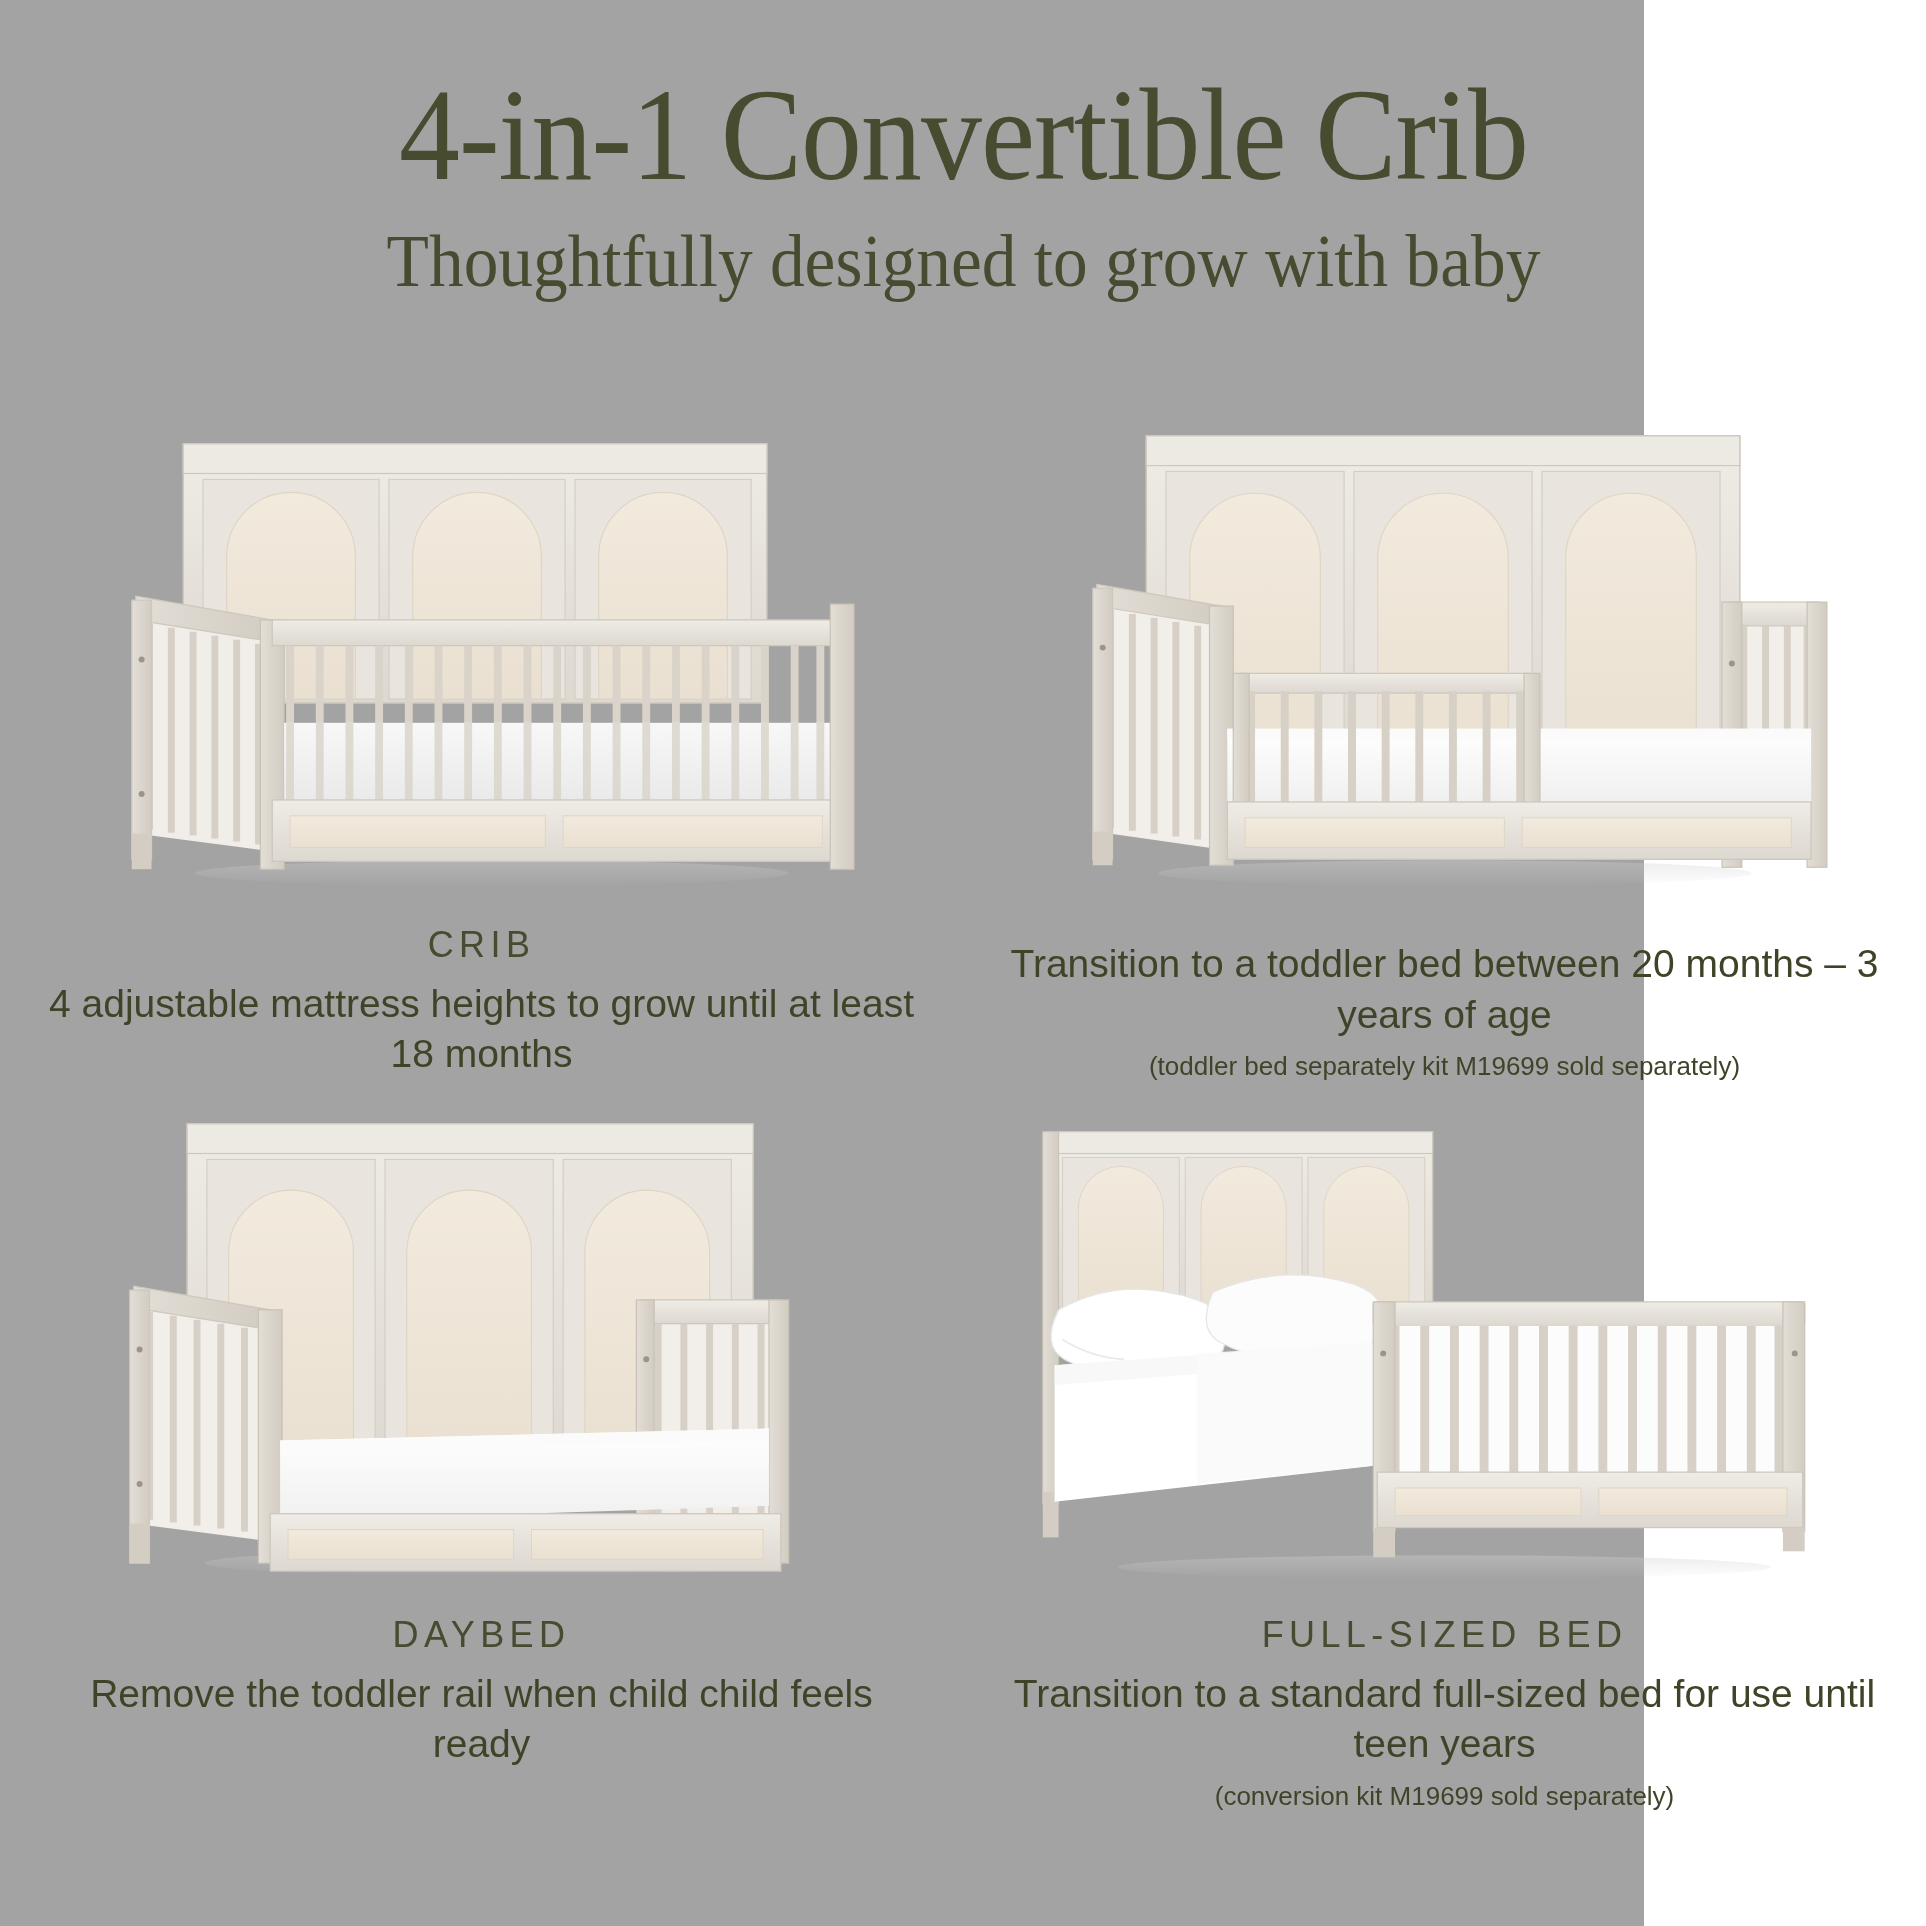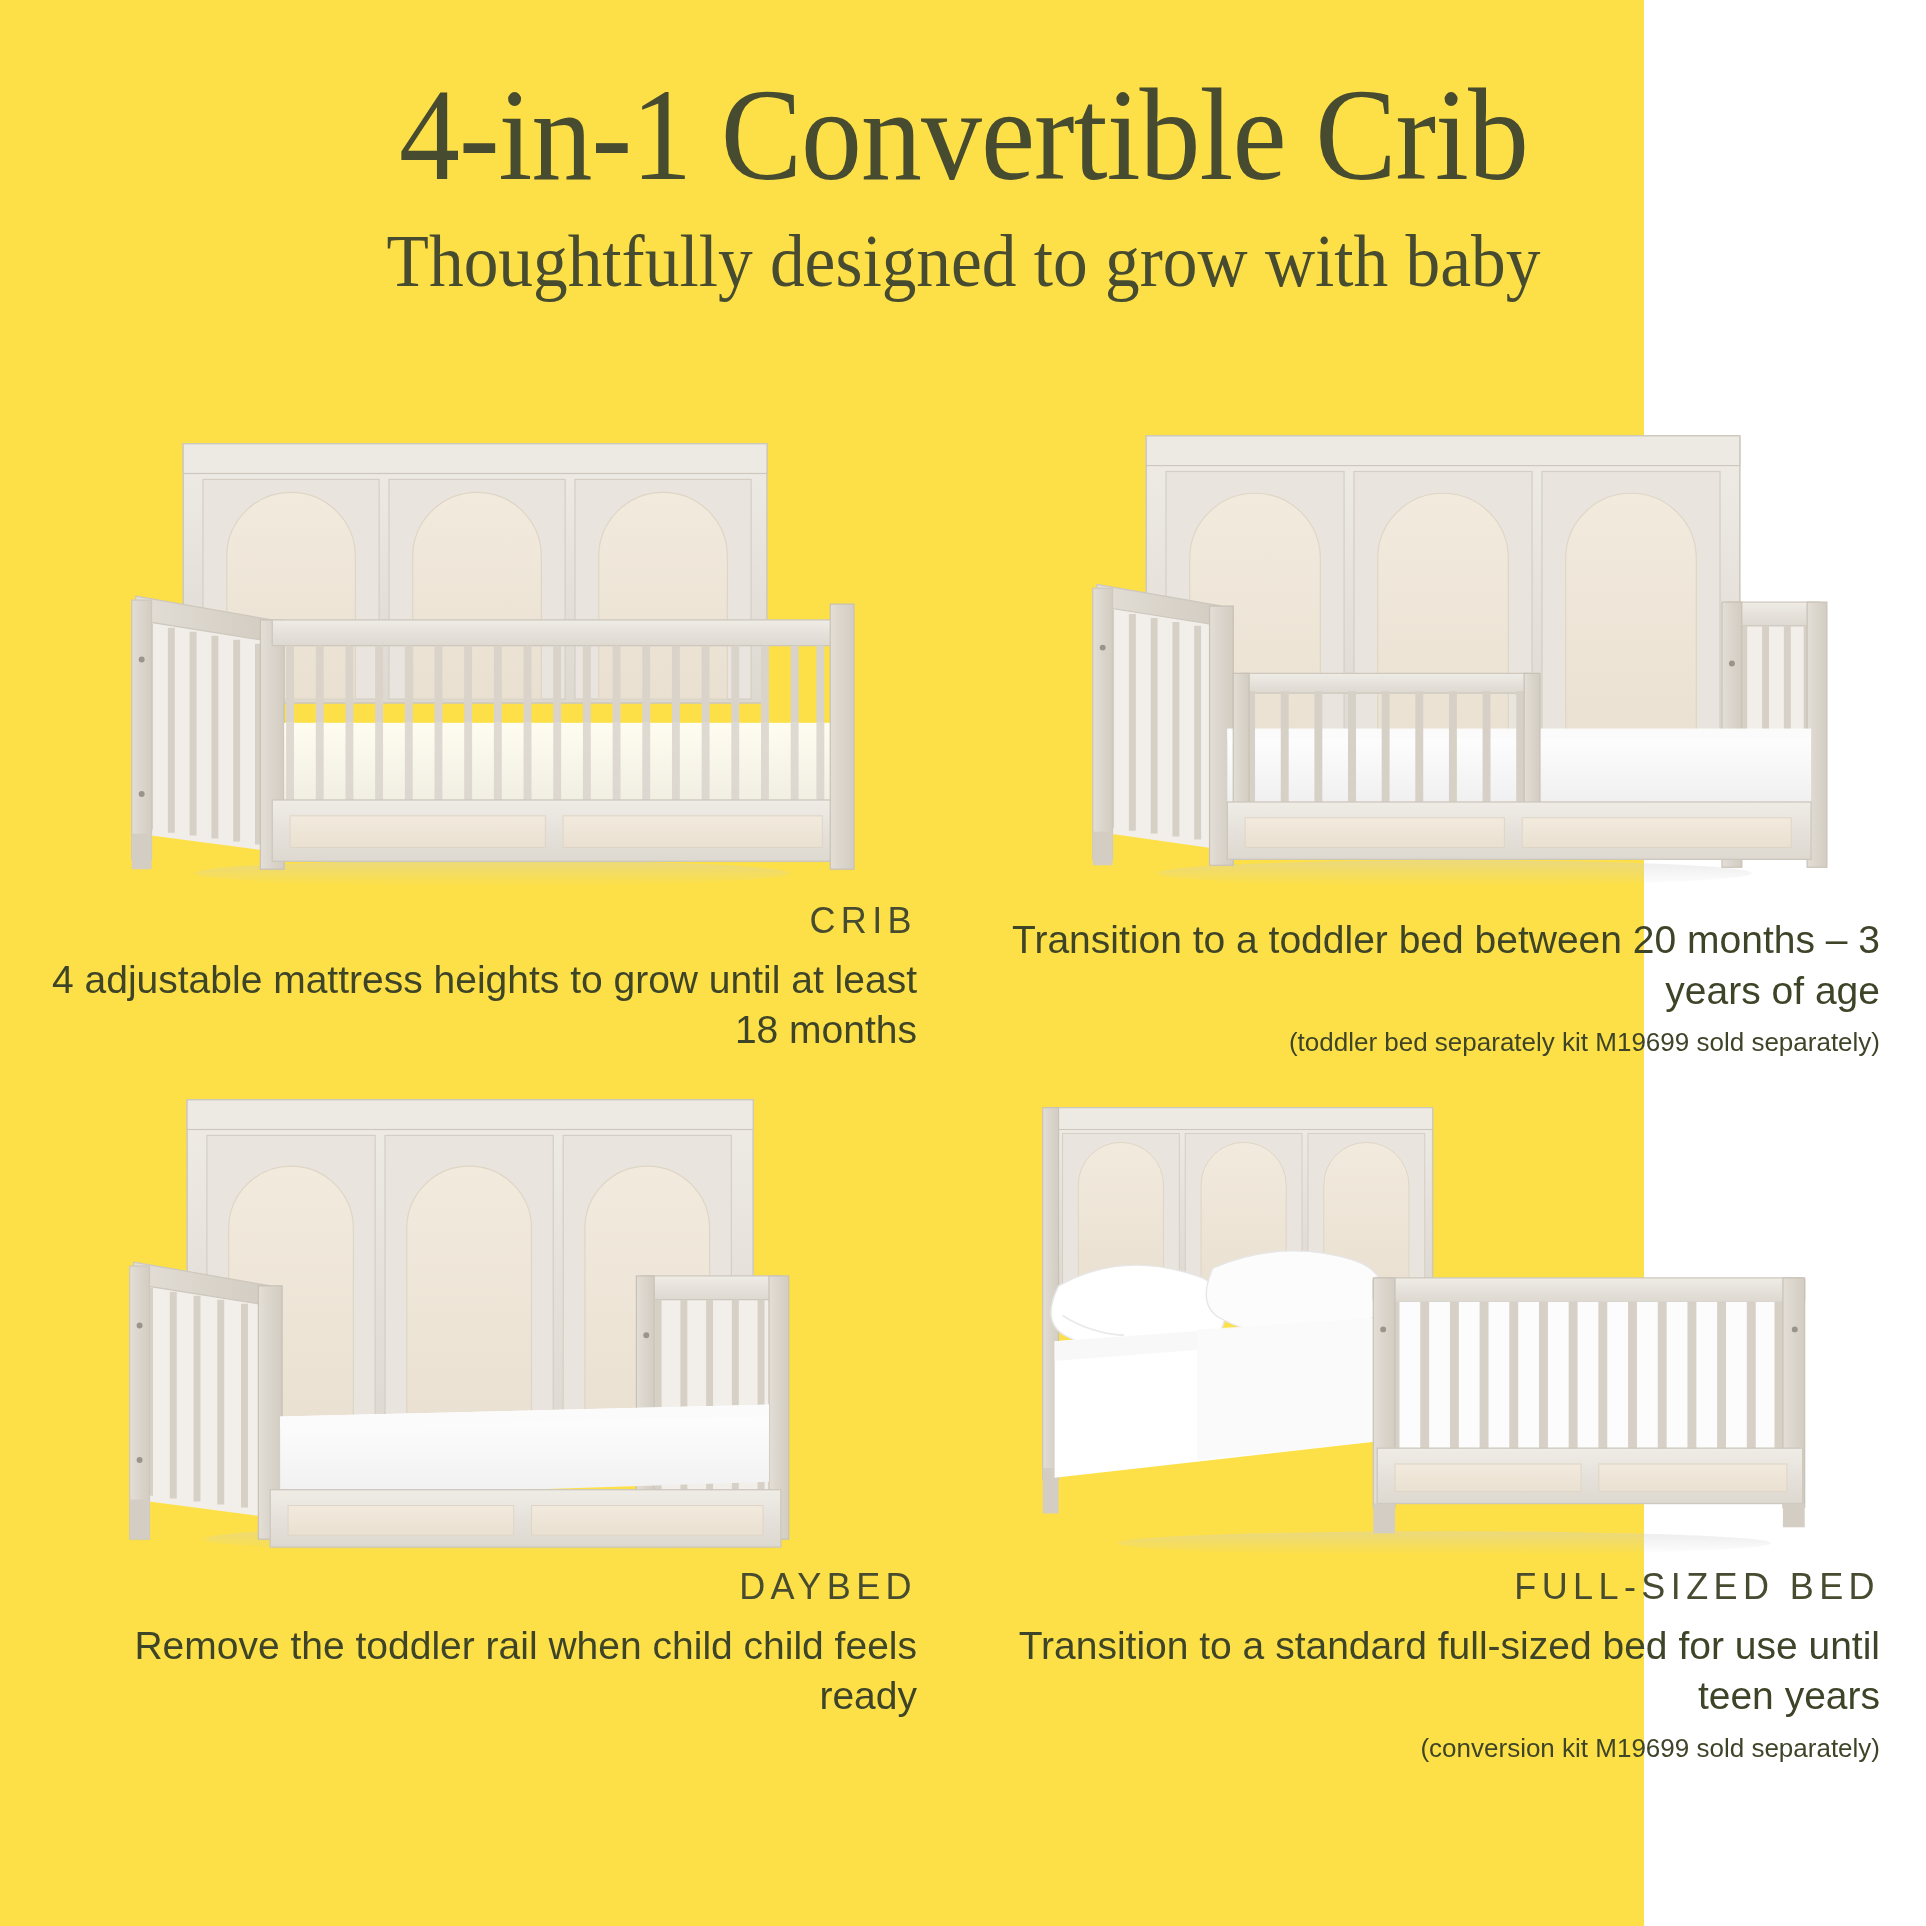--- a/index.html
+++ b/index.html
@@ -2,21 +2,21 @@
 <html><head>
 <meta charset="utf-8">
 <style>
   html,body{margin:0;padding:0;}
   body{
     width:1927px;height:1927px;background:#ffffff;
     font-family:"Liberation Sans",sans-serif;
     -webkit-font-smoothing:antialiased;
     overflow:hidden;
   }
-  .page{position:relative;width:1644px;height:1927px;background:#fde047;}
+  .page{position:relative;width:1644px;height:1927px;background:#a3a3a3;}
 
   
   .header{position:absolute;left:0;top:69px;width:1927px;text-align:center;}
   .title{
     font-family:"Liberation Serif",serif;
     font-size:131px;line-height:1.0;
     color:#474B30;letter-spacing:-1px;
     transform:scaleX(.93);transform-origin:center top;
     margin:0;
   }
@@ -26,21 +26,21 @@
     color:#474B30;margin:24px 0 0 0;
     transform:scaleX(.95);transform-origin:center top;
   }
 
   
   .grid{position:absolute;left:0;top:426px;width:1927px;}
   .row{display:flex;width:1927px;}
   .cell{width:963px;display:flex;flex-direction:column;align-items:center;}
   .art{width:851px;height:465px;display:flex;align-items:flex-end;justify-content:center;}
   .art svg{display:block;}
-  .caption{width:871px;text-align:right;margin-top:10px;}
+  .caption{width:871px;text-align:center;margin-top:34px;}
   .cap-title{
     font-size:36px;color:#474B30;letter-spacing:5.4px;
     font-weight:400;line-height:1.1;
   }
   .cap-body{
     font-size:39px;color:#3E4428;line-height:1.30;margin-top:14px;
     font-weight:400;
   }
   .cap-note{
     font-size:26px;color:#3E4428;line-height:1.3;margin-top:10px;

